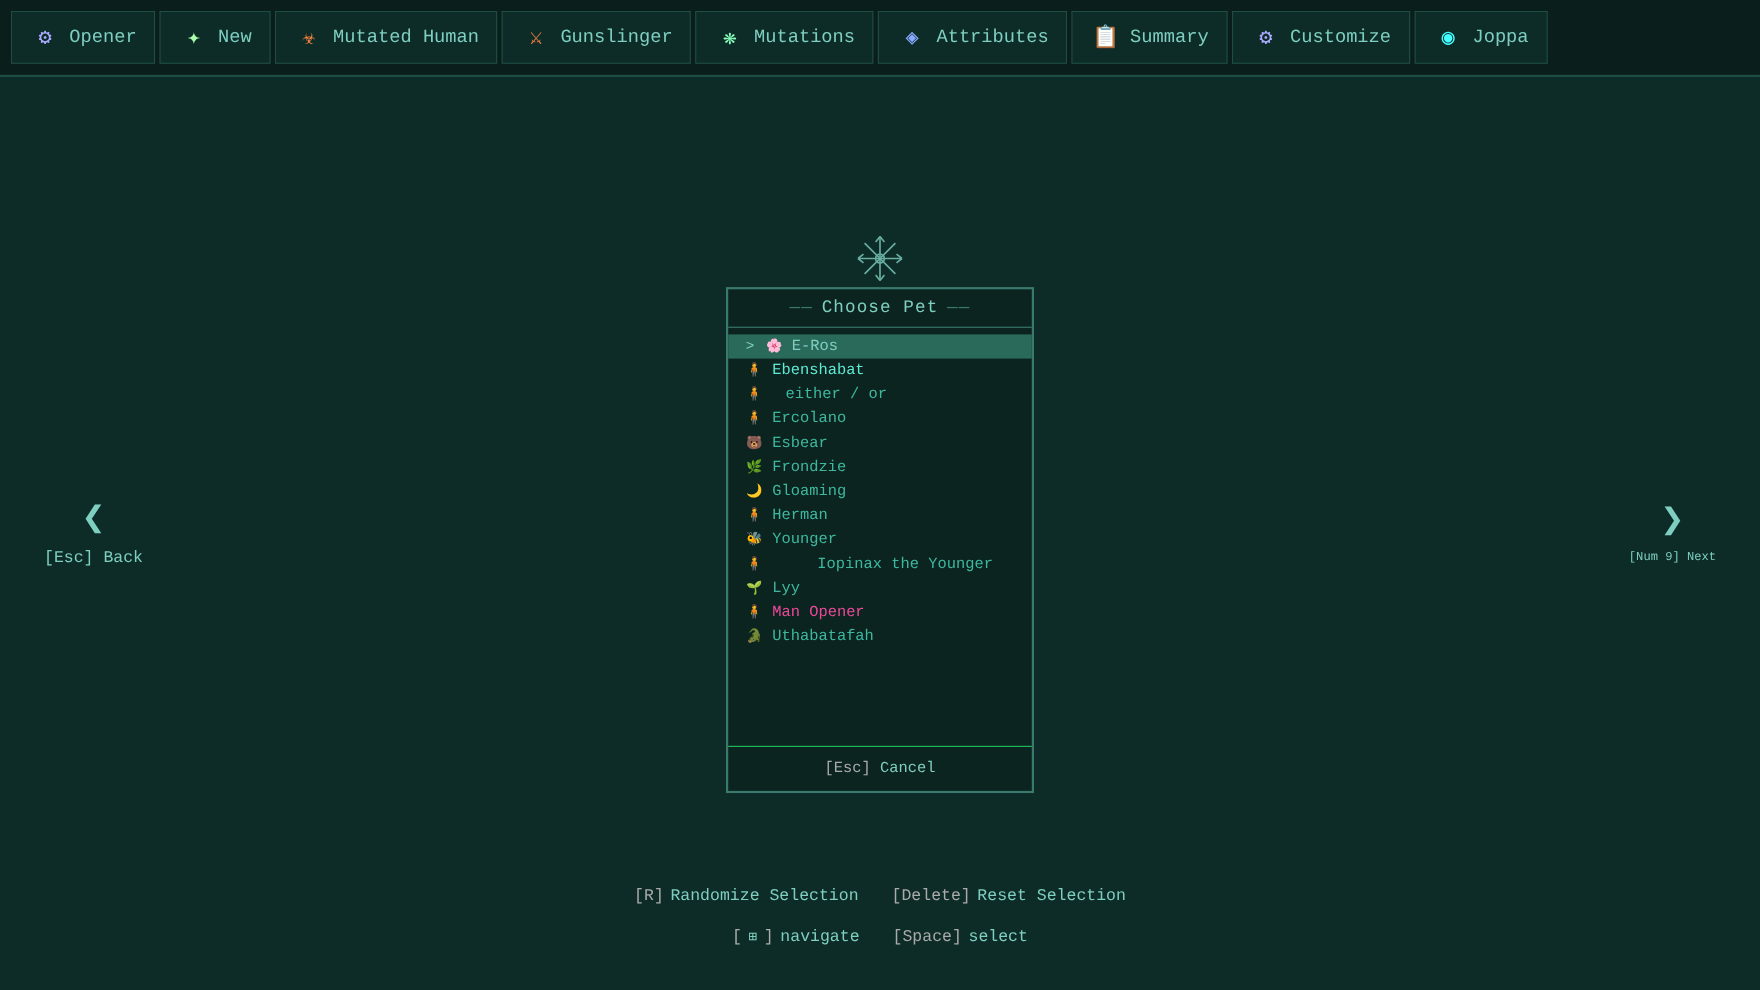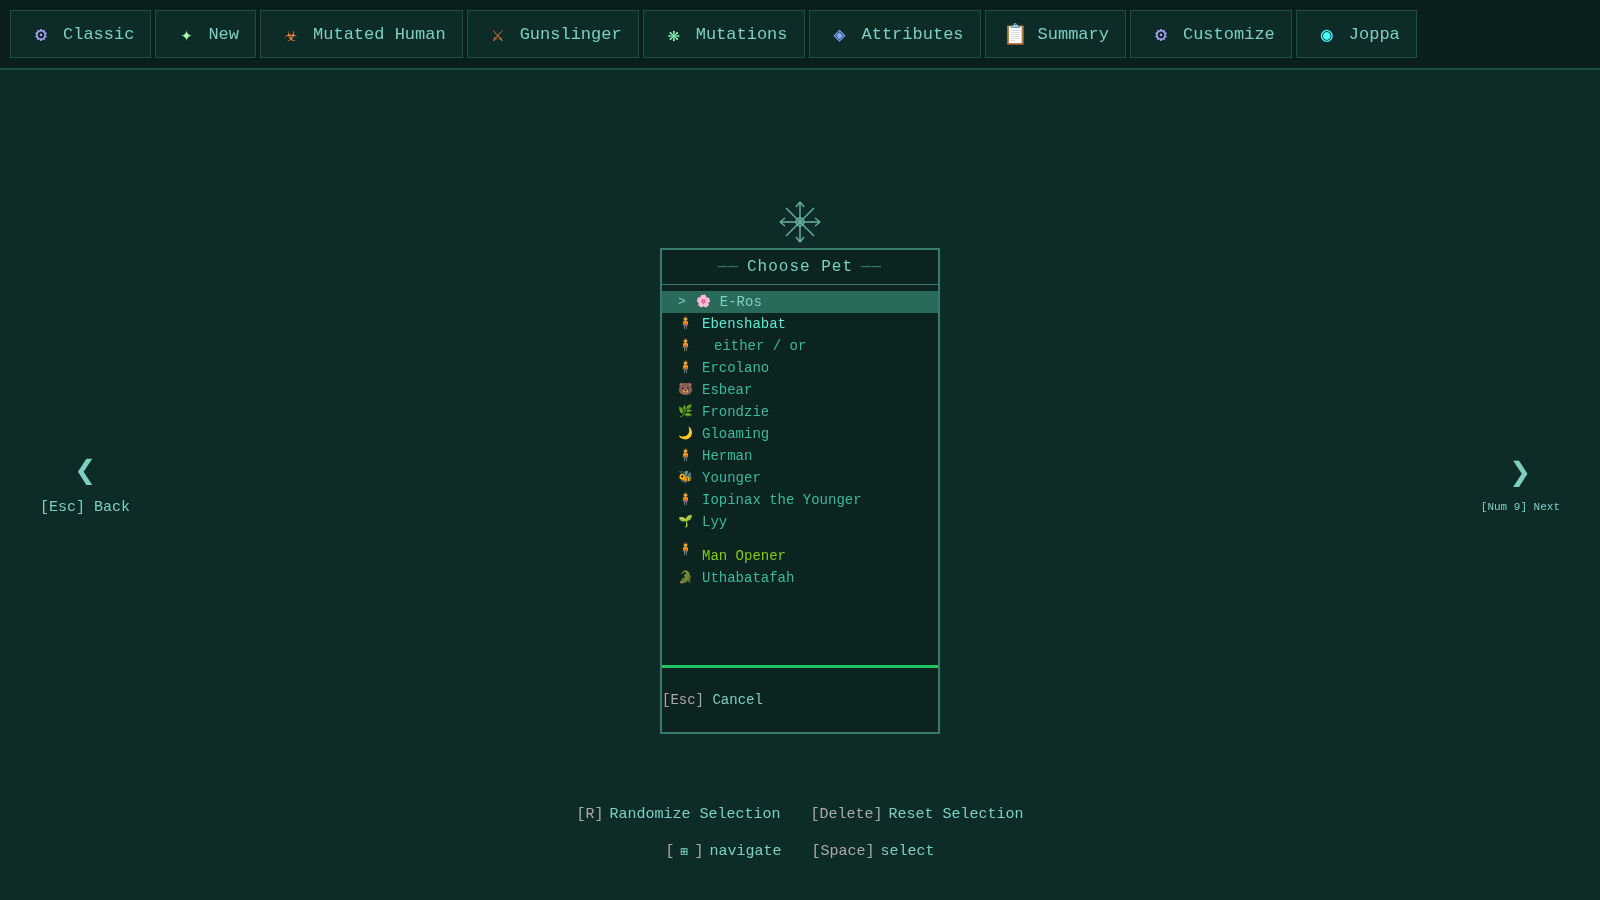--- a/index.html
+++ b/index.html
@@ -184,24 +184,24 @@
       font-size: 13px;
     }
 
     .pet-item .selected-arrow {
       color: #7ecfc0;
       font-size: 13px;
       margin-right: 2px;
     }
 
     #dialog-footer {
-      border-top: 3px solid #22c55e;
-      padding: 24px 0;
-      display: flex;
-      justify-content: flex-start;
+      border-top: 1px solid #22c55e;
+      padding: 12px 0;
+      display: flex;
+      justify-content: center;
     }
 
     .footer-btn {
       color: #7ecfc0;
       font-size: 14px;
       cursor: pointer;
     }
 
     .footer-btn .key-hint {
       color: #aaaaaa;
@@ -241,21 +241,21 @@
       color: #7ecfc0;
     }
     .icon-gear { color: #aaaaff; }
   </style>
 </head>
 <body>
 
 <div id="topbar">
   <div class="nav-tab">
     <span class="tab-icon icon-gear">⚙</span>
-    <span>Classic</span>
+    <span>Opener</span>
   </div>
   <div class="nav-tab">
     <span class="tab-icon" style="color:#aaffaa;">✦</span>
     <span>New</span>
   </div>
   <div class="nav-tab">
     <span class="tab-icon" style="color:#ff8844;">☣</span>
     <span>Mutated Human</span>
   </div>
   <div class="nav-tab">
@@ -370,31 +370,31 @@
       <span style="color: #3db89e;">Herman</span>
     </div>
           <div class="pet-item">
 
       <span class="pet-icon" style="color:#88ccff; font-size:12px;">🐝</span>
       <span style="color: #3db89e;">Younger</span>
     </div>
           <div class="pet-item">
 
       <span class="pet-icon" style="color:#88ccff; font-size:12px;">🧍</span>
-      <span style="color: #3db89e;">Iopinax the Younger</span>
+      <span style="color: #3db89e; margin-left: 41px;">Iopinax the Younger</span>
     </div>
           <div class="pet-item">
 
       <span class="pet-icon" style="color:#88ff88; font-size:12px;">🌱</span>
       <span style="color: #3db89e;">Lyy</span>
     </div>
           <div class="pet-item">
 
       <span class="pet-icon" style="color:#88ccff; font-size:12px;">🧍</span>
-      <span style="color: #84cc16; margin-top: 12px;">Man Opener</span>
+      <span style="color: #ec4899;">Man Opener</span>
     </div>
           <div class="pet-item">
 
       <span class="pet-icon" style="color:#ffaaaa; font-size:12px;">🐊</span>
       <span style="color: #3db89e;">Uthabatafah</span>
     </div>
         </div>
 
       <div id="dialog-footer">
         <span class="footer-btn">

